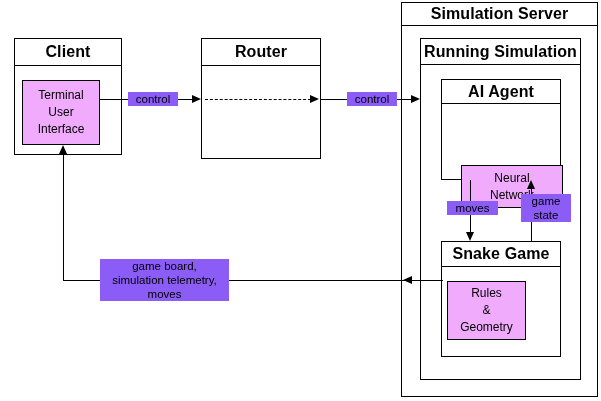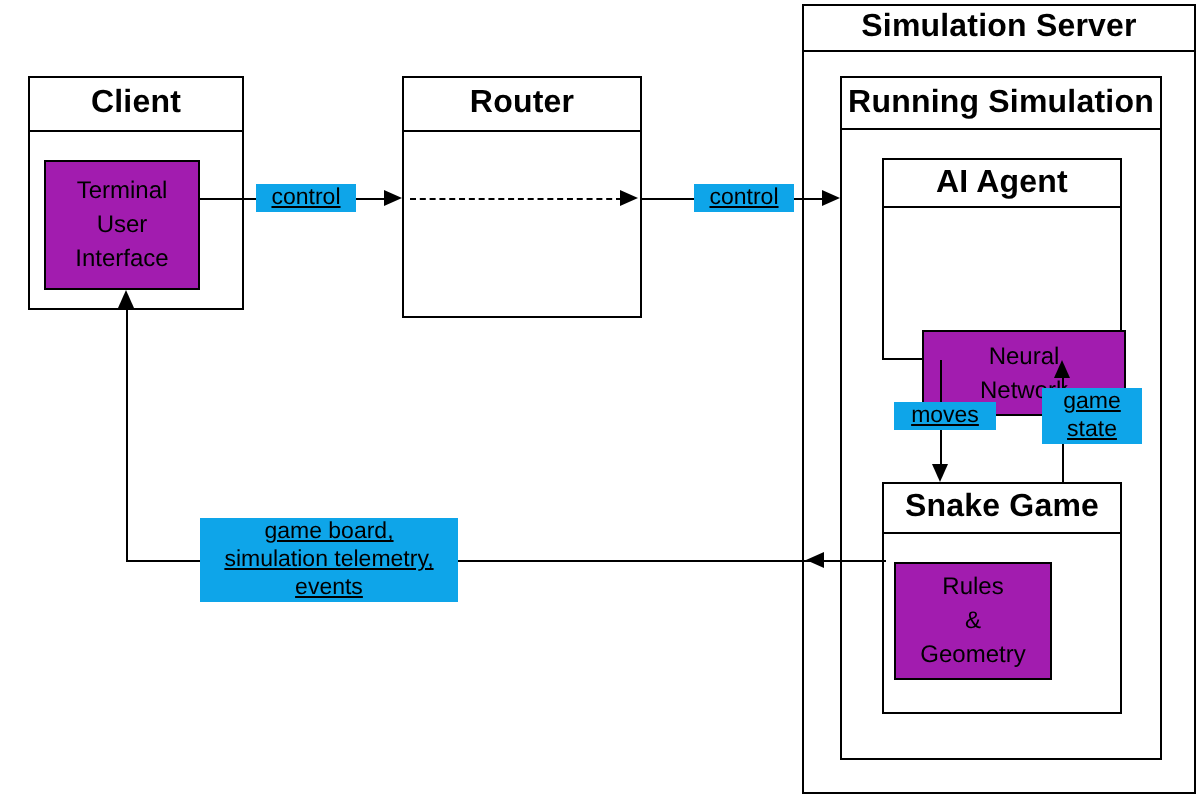--- a/index.html
+++ b/index.html
@@ -35,21 +35,21 @@
     justify-content: center;
     font-weight: bold;
     font-size: 16px;
     letter-spacing: 0.1px;
     white-space: nowrap;
   }
   .plainbox {
     position: absolute;
     box-sizing: border-box;
     border: 1.5px solid #000000;
-    background: #a21caf;
+    background: #f0abfc;
     display: flex;
     align-items: center;
     justify-content: center;
     text-align: center;
     font-size: 12px;
     line-height: 17px;
     white-space: pre-line;
   }
   
   .hline {
@@ -88,24 +88,23 @@
   .arrow.down {
     border-left: 4.5px solid transparent;
     border-right: 4.5px solid transparent;
     border-top: 9px solid #000000;
   }
   .edge-label {
     position: absolute;
     font-size: 11.5px;
     line-height: 14px;
     text-align: center;
-    background: #0ea5e9;
+    background: #8b5cf6;
     white-space: pre-line;
     padding: 0 2px;
-    text-decoration: underline;
   }
 </style>
 </head>
 <body>
 
 <div id="canvas">
 
   <div class="box" style="left:14px; top:38px; width:108px; height:117px;">
     <div class="box-hdr" style="height:27px;">Client</div>
   </div>
@@ -157,15 +156,15 @@
   <div class="arrow up" style="left:526.5px; top:180px;"></div>
   <div class="edge-label" style="left:521px; top:194px; width:46px;">game
 state</div>
 
   <div class="hline" style="left:63px; top:280px; width:380px;"></div>
   <div class="arrow left" style="left:403px; top:275.5px;"></div>
   <div class="vline" style="left:63px; top:153px; height:128px;"></div>
   <div class="arrow up" style="left:58.5px; top:145px;"></div>
   <div class="edge-label" style="left:100px; top:259px; width:125px;">game board,
 simulation telemetry,
-events</div>
+moves</div>
 
 </div>
 
 </body></html>

